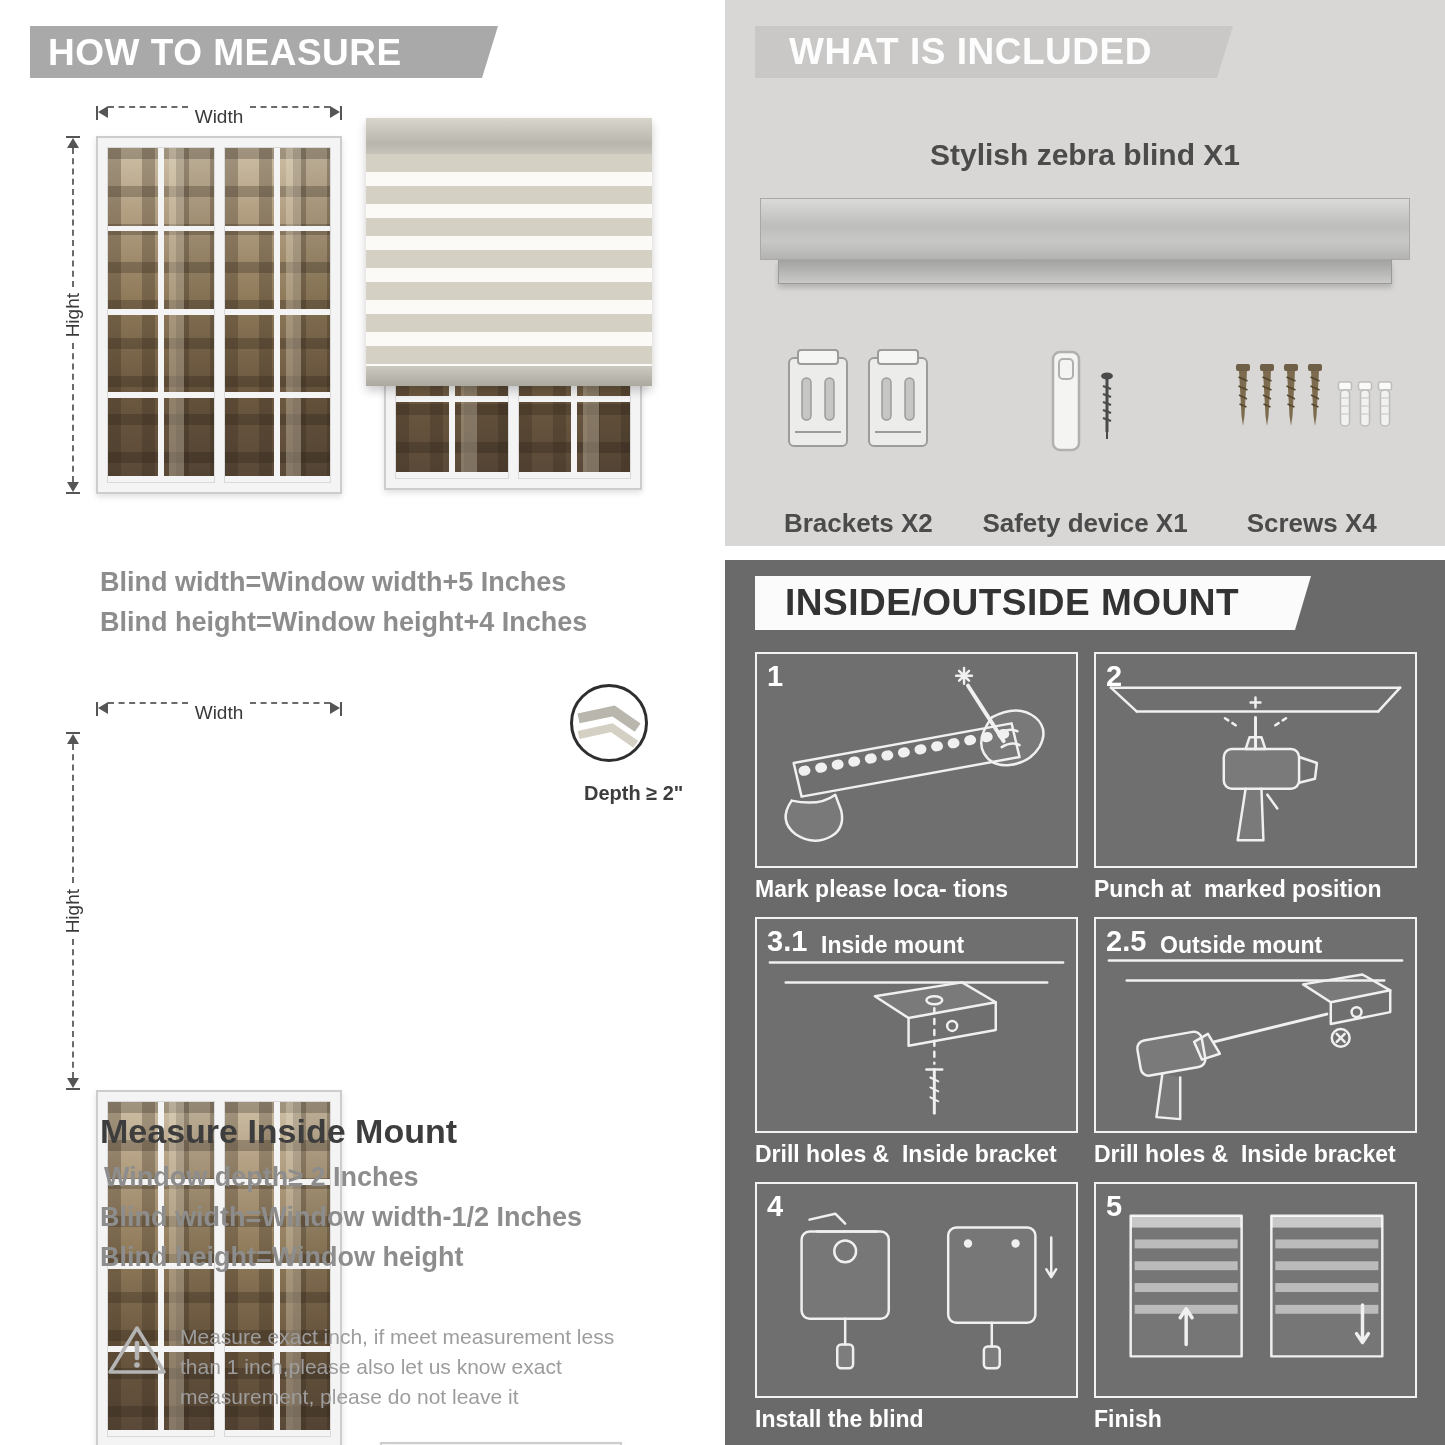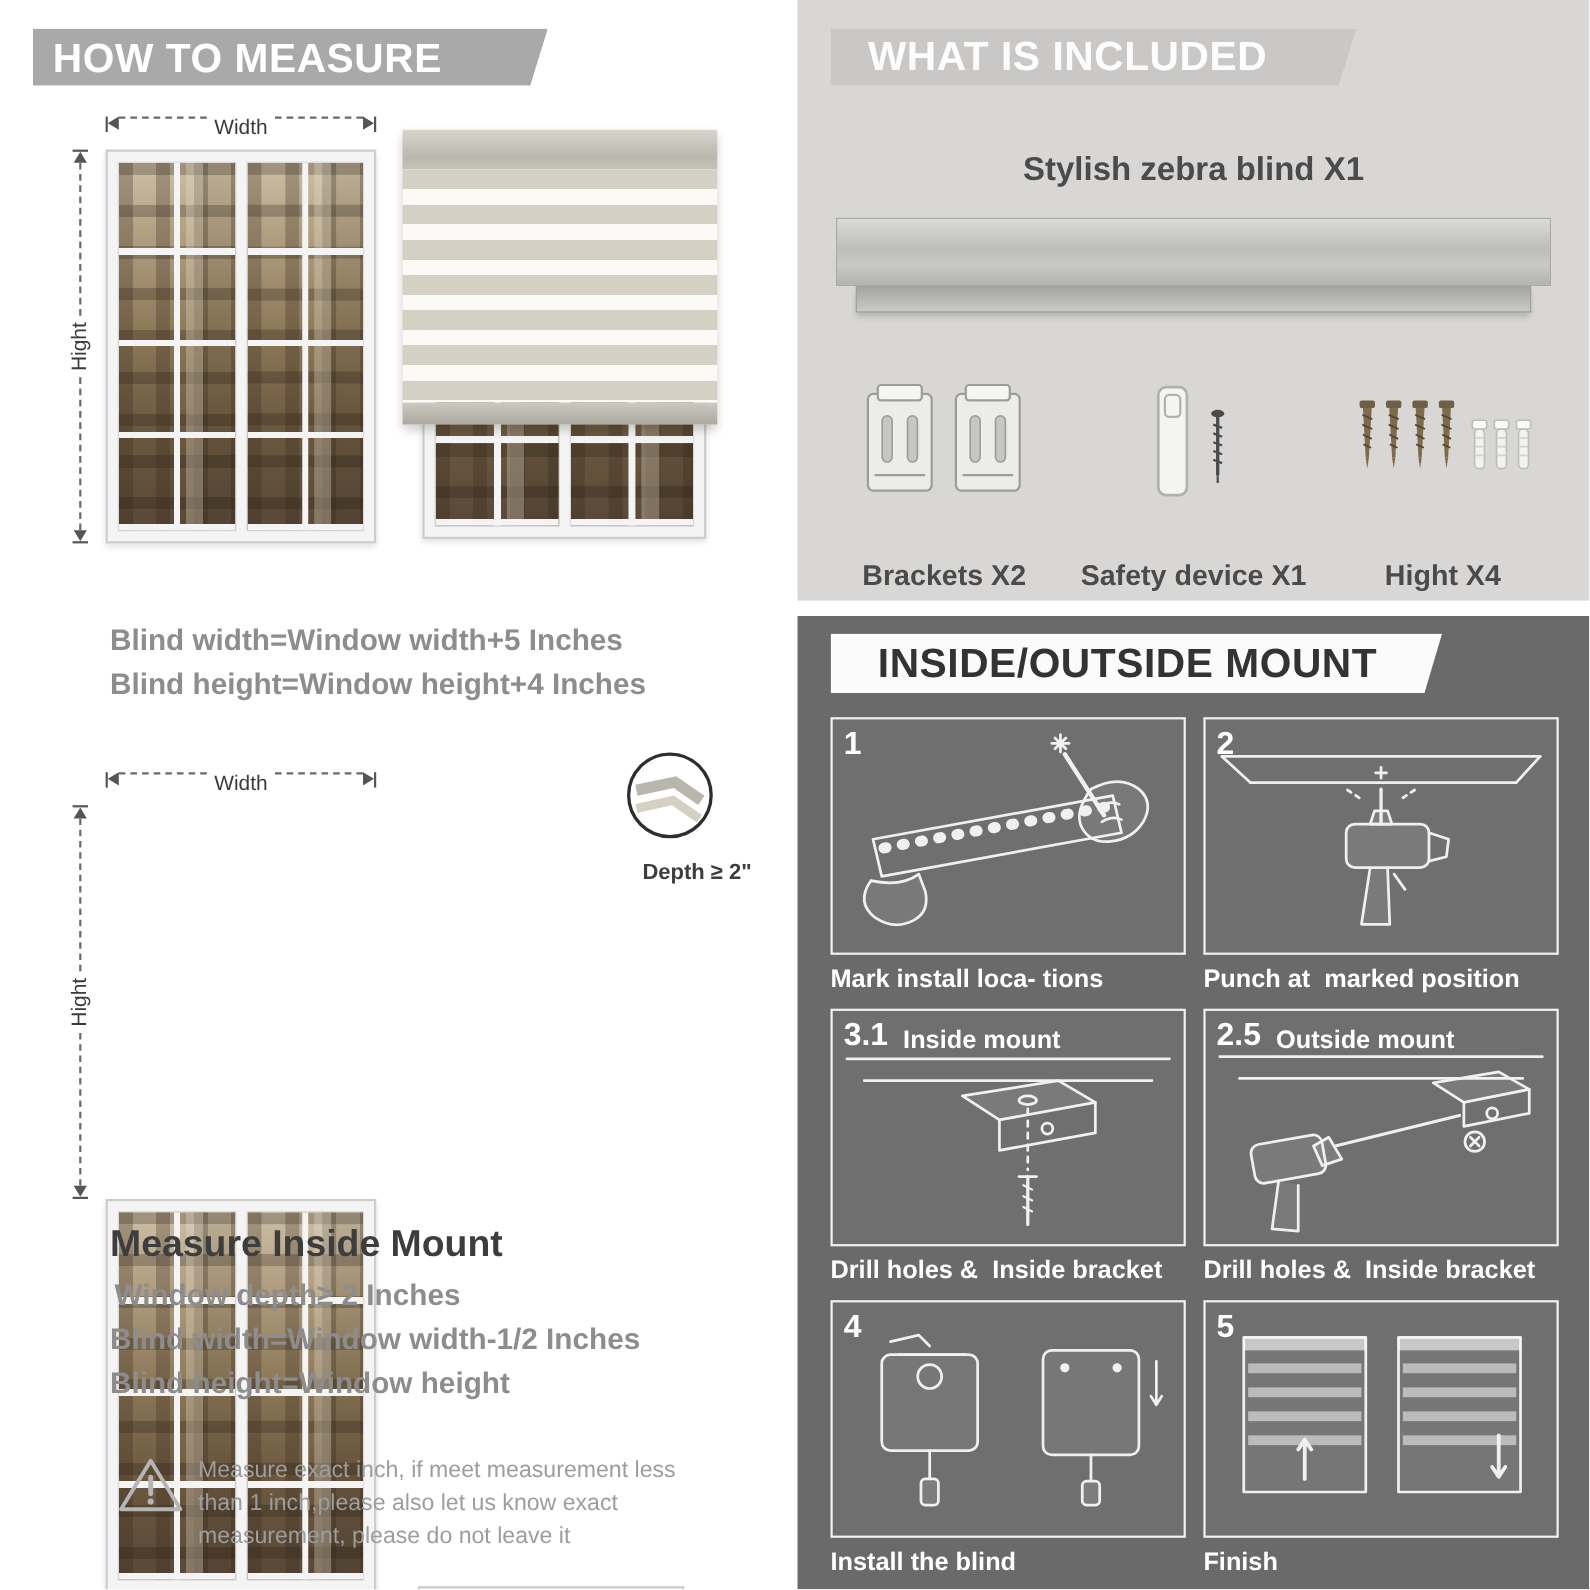--- a/index.html
+++ b/index.html
@@ -9,21 +9,21 @@
   .abs{position:absolute;}
 
   
   .banner{font-weight:bold;letter-spacing:.5px;
           clip-path:polygon(0 0,100% 0,calc(100% - 16px) 100%,0 100%);}
   .banner-left{left:30px;top:26px;width:468px;height:52px;background:#a9a9a9;
                color:#fff;font-size:37px;line-height:54px;padding-left:18px;}
   .banner-included{left:30px;top:26px;width:478px;height:52px;background:#c9c8c6;
                color:#fdfdfd;font-size:37px;line-height:52px;padding-left:34px;}
   .banner-mount{left:30px;top:16px;width:556px;height:54px;background:#fbfbfb;
-               color:#333;font-size:37px;line-height:54px;padding-left:43px;}
+               color:#333;font-size:37px;line-height:54px;padding-left:30px;}
 
   
   .harrow{display:flex;}
   .endtick{width:2px;height:14px;background:#555;}
   .endtick-h{height:2px;width:14px;background:#555;}
   .ah{width:0;height:0;border:6px solid transparent;}
   .ah-left{border-right:10px solid #555;border-left:none;}
   .ah-right{border-left:10px solid #555;border-right:none;}
   .dashline{flex:1;height:0;border-top:2px dashed #6a6a6a;}
   .alabel{padding:0 7px;font-size:19px;color:#3a3a3a;}
@@ -292,21 +292,21 @@
             </defs>
             <use href="#scr" x="16" y="18"></use>
             <use href="#scr" x="40" y="18"></use>
             <use href="#scr" x="64" y="18"></use>
             <use href="#scr" x="88" y="18"></use>
             <use href="#anc" x="118" y="36"></use>
             <use href="#anc" x="138" y="36"></use>
             <use href="#anc" x="158" y="36"></use>
           </svg>
         </div>
-        <div class="item-label">Hight X4</div>
+        <div class="item-label">Screws X4</div>
       </div>
     </div>
   </div>
 
   <div class="abs mount">
     <div class="abs banner banner-mount">
       <span>INSIDE/OUTSIDE MOUNT</span>
     </div>
 
     <div class="abs steps">
@@ -319,21 +319,21 @@
               <path d="M208 14 l0 16 M200 22 l16 0 M203 17 l10 10 M213 17 l-10 10"></path>
               <path d="M212 32 L248 88" stroke-width="4"></path>
               <path d="M36 110 L256 70 L264 104 L44 144 Z"></path>
               <path d="M46 118 L252 80" stroke-width="10" stroke-dasharray="2 15"></path>
               <path d="M236 64 q26 -14 44 0 q14 12 4 30 q-10 16 -30 18 q-18 2 -26 -12 q-8 -14 8 -36" fill="rgba(255,255,255,0.07)"></path>
               <path d="M244 80 q10 -6 18 -2 M246 94 q10 -6 18 -2"></path>
               <path d="M34 148 q-14 20 4 34 q18 12 36 2 q14 -8 10 -26 l-6 -16 q-16 12 -44 6" fill="rgba(255,255,255,0.07)"></path>
             </g>
           </svg>
         </div>
-        <div class="step-caption">Mark install loca- tions</div>
+        <div class="step-caption">Mark please loca- tions</div>
       </div>
 
       <div class="step">
         <div class="panel">
           <span class="step-num">2</span>
           <svg viewBox="0 0 320 214">
             <g stroke="#f0f0f0" stroke-width="2.5" fill="none" stroke-linecap="round" stroke-linejoin="round">
               <path d="M14 34 H306"></path>
               <path d="M40 58 H284"></path>
               <path d="M14 34 L40 58 M306 34 L284 58"></path>

